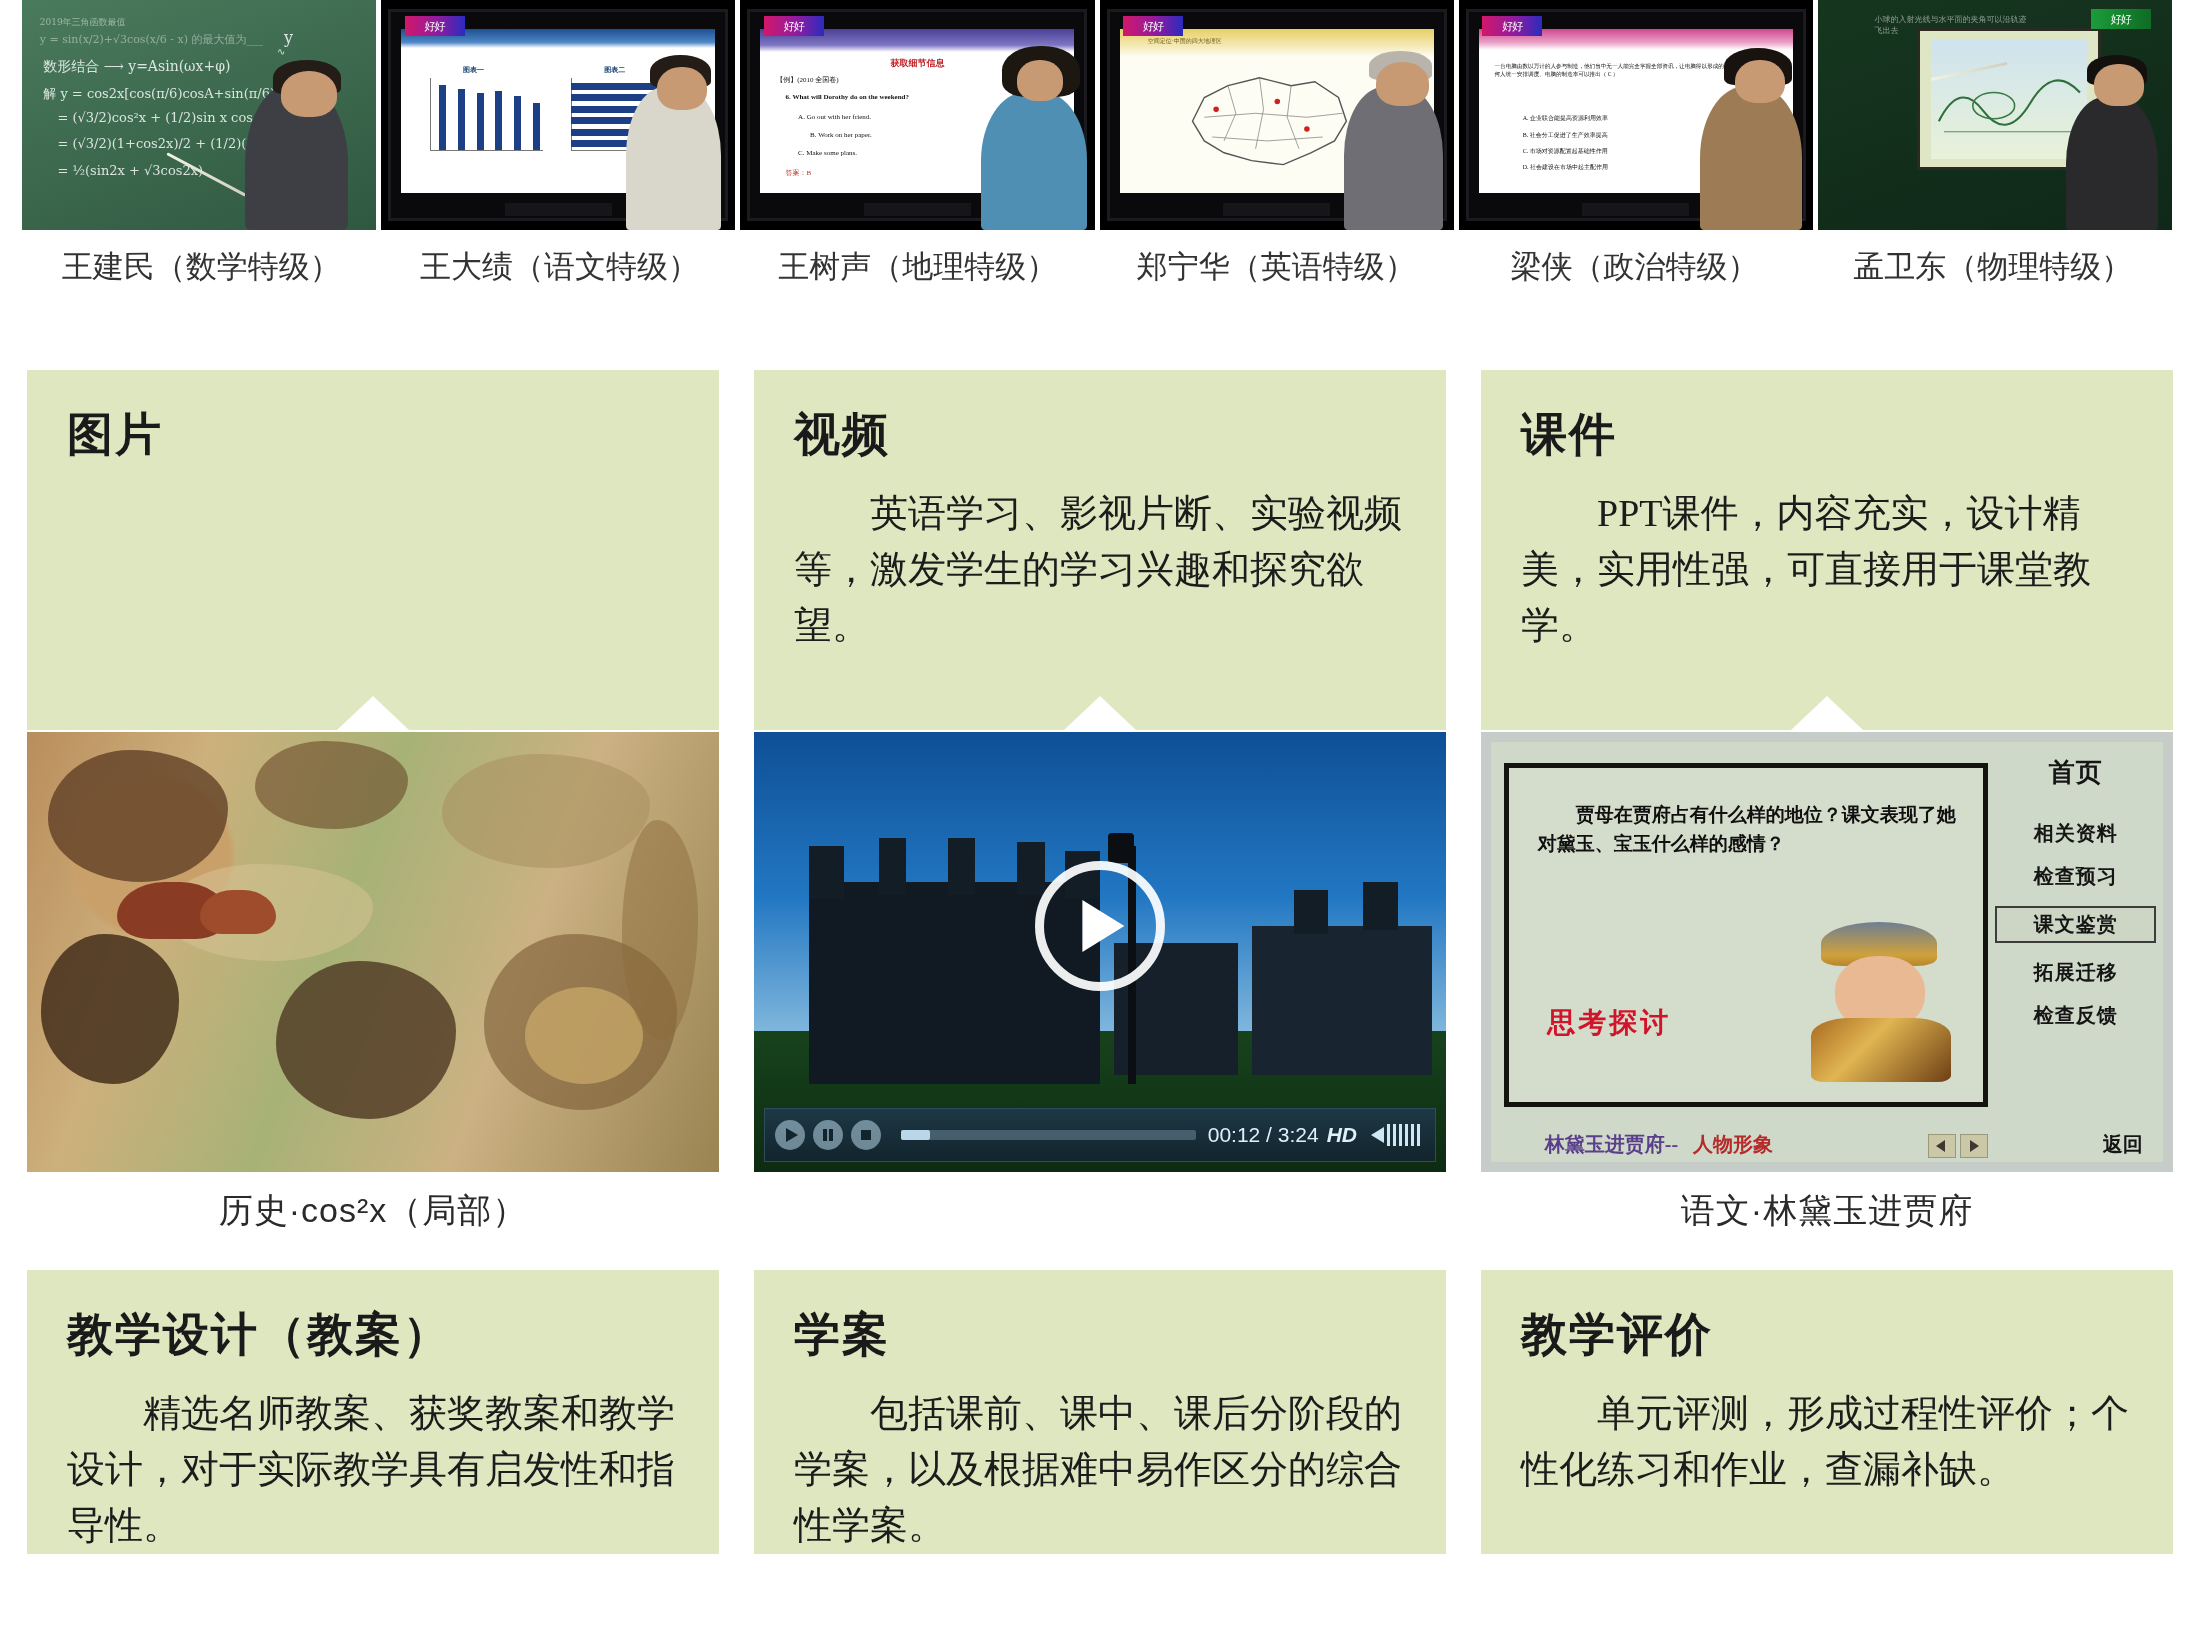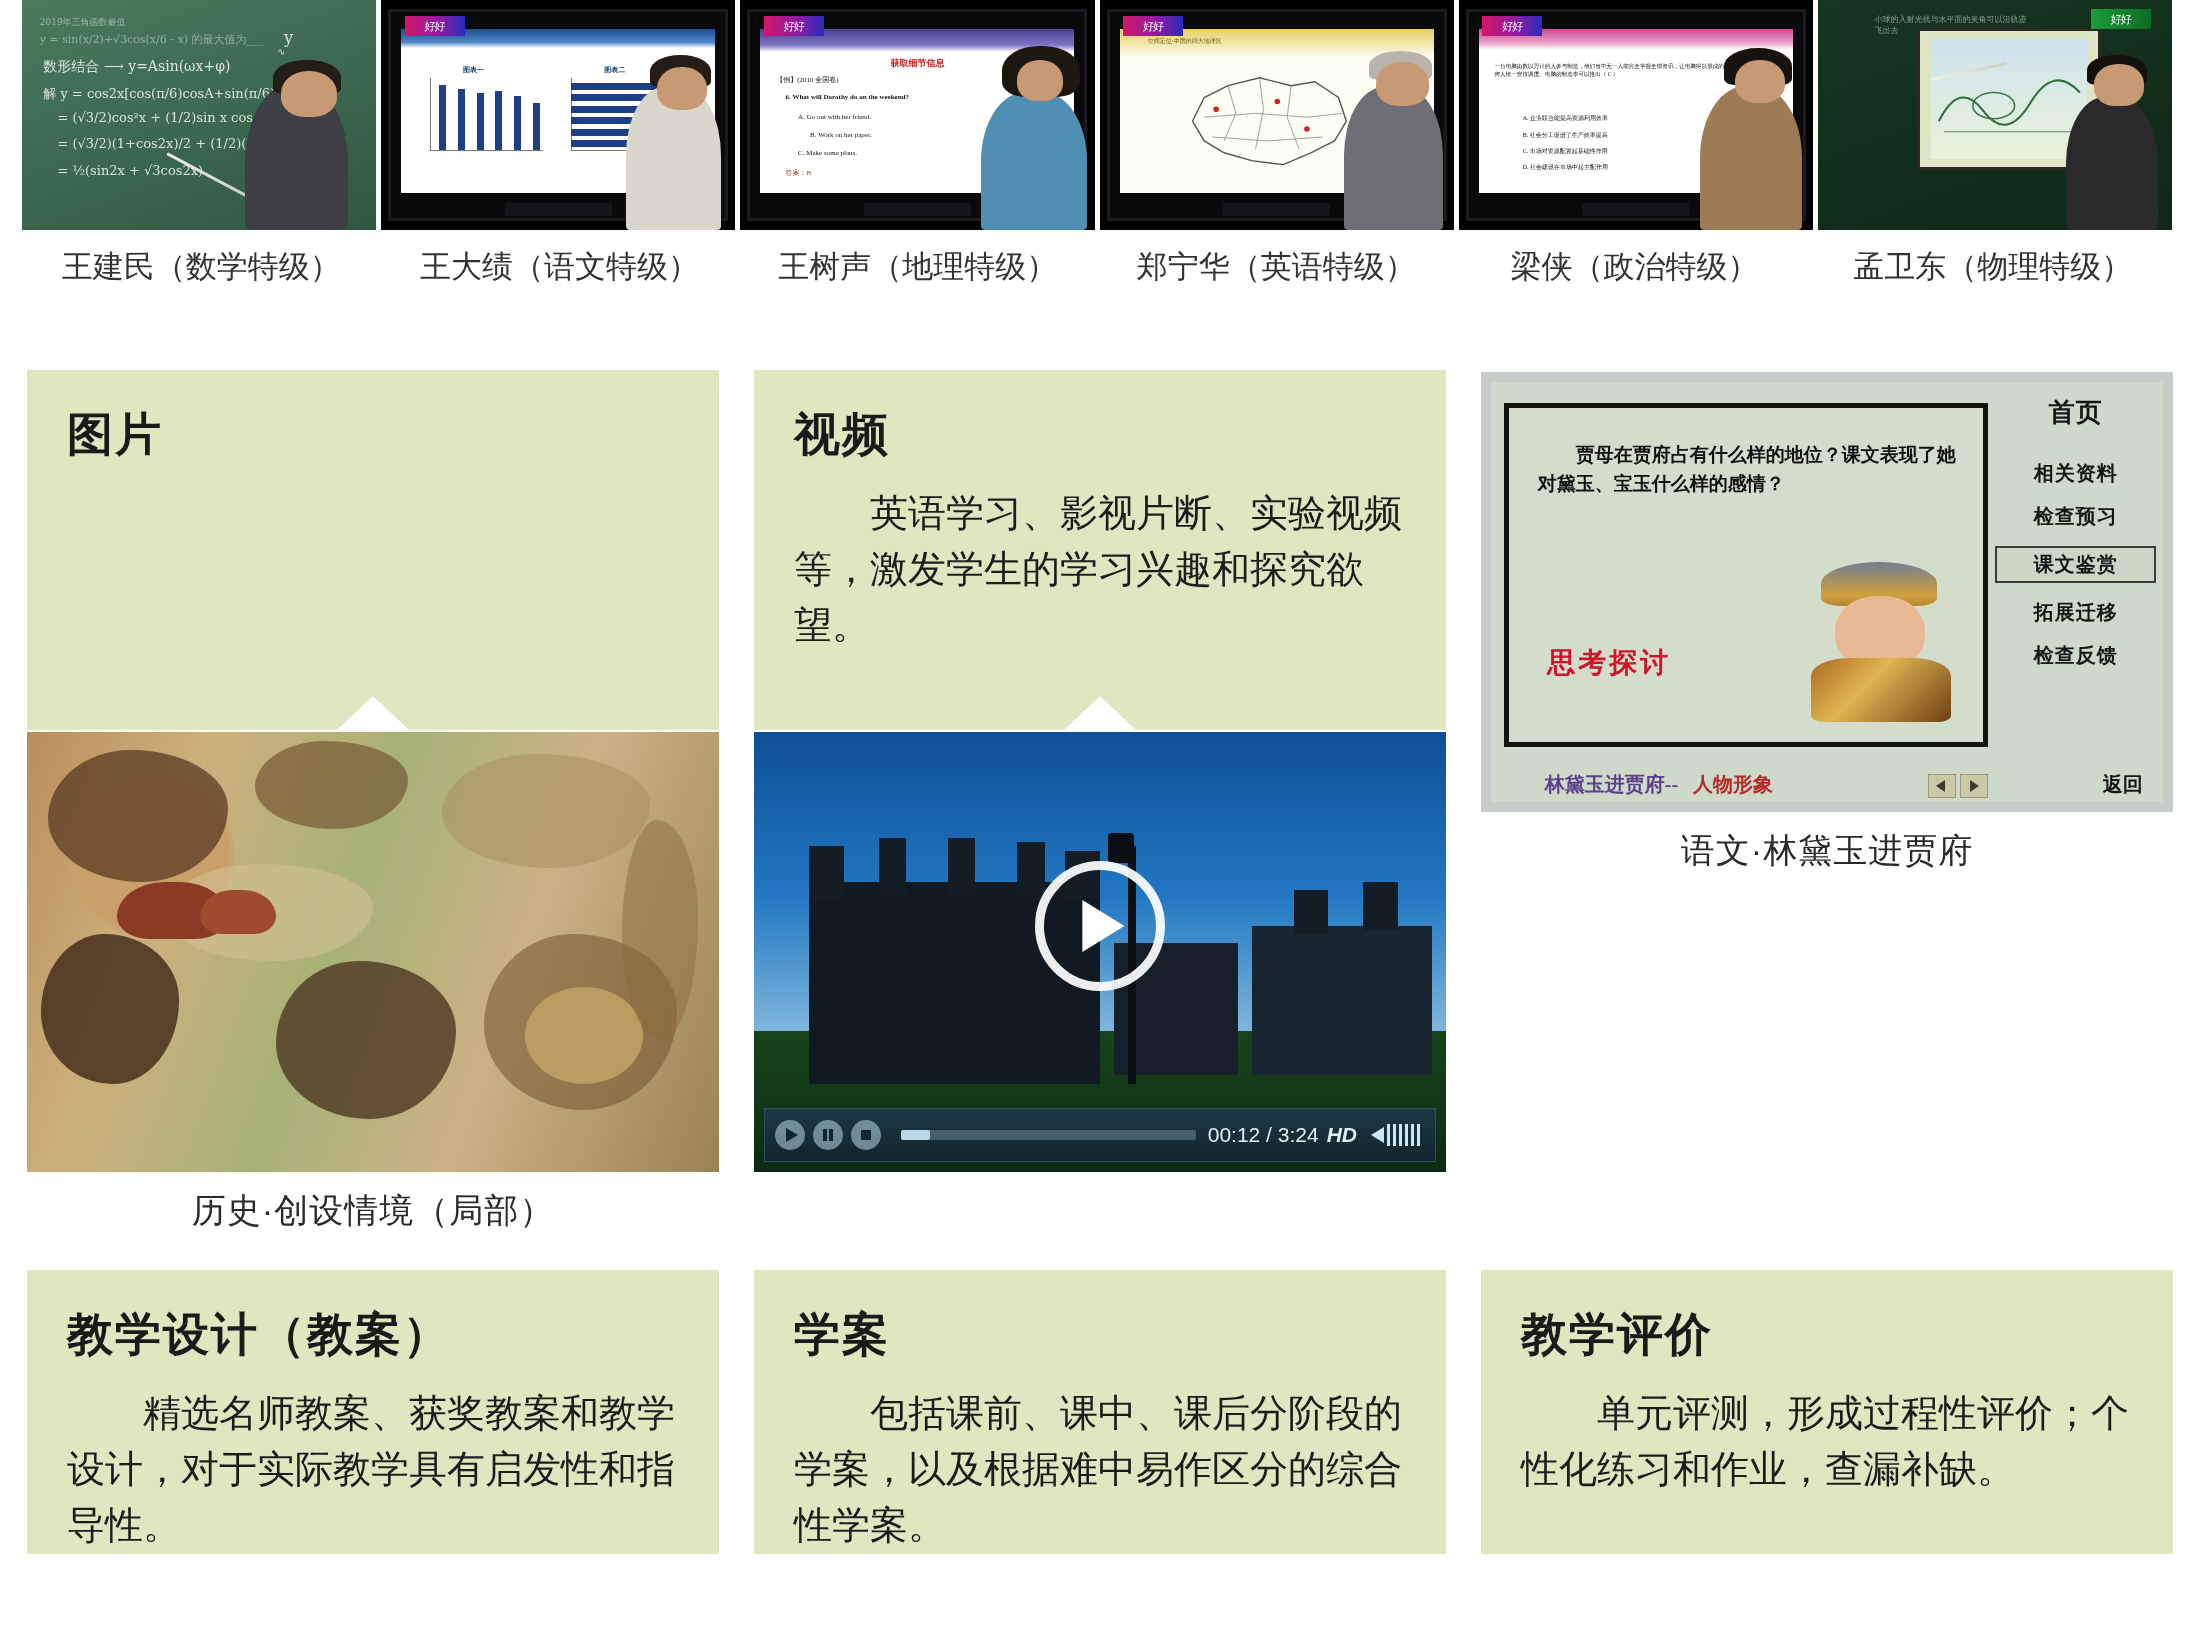--- a/index.html
+++ b/index.html
@@ -306,21 +306,21 @@
           <div class="blot" style="left:60%;top:5%;width:30%;height:26%;background:#a88f5e;opacity:.55;"></div>
           <div class="blot" style="left:2%;top:46%;width:20%;height:34%;background:#3f2a18;opacity:.82;"></div>
           <div class="blot" style="left:36%;top:52%;width:26%;height:36%;background:#4a3320;opacity:.78;"></div>
           <div class="blot" style="left:66%;top:46%;width:28%;height:40%;background:#7a5a33;opacity:.6;"></div>
           <div class="blot" style="left:20%;top:30%;width:30%;height:22%;background:#d6c394;opacity:.55;"></div>
           <div class="ox" style="left:13%;top:34%;width:16%;height:13%;"></div>
           <div class="ox" style="left:25%;top:36%;width:11%;height:10%;background:#9e4c2c;"></div>
           <div class="blot" style="left:72%;top:58%;width:17%;height:22%;background:#c8a868;opacity:.75;border-radius:50%;"></div>
           <div class="blot" style="left:86%;top:20%;width:11%;height:50%;background:#8c6b3c;opacity:.5;"></div>
         </div>
-        <div class="cap">历史·创设情境（局部）</div>
+        <div class="cap">历史·cos²x（局部）</div>
       </div>
 
       <div class="col">
         <div class="gcard top">
           <h3>视频</h3>
           <p>英语学习、影视片断、实验视频等，激发学生的学习兴趣和探究欲望。</p>
           <div class="notch"></div>
         </div>
 
         <div class="media">
@@ -355,20 +355,25 @@
                 <i style="left:28px;"></i>
               <i style="left:34px;"></i>
                 <i style="left:40px;"></i>
                 <i style="left:46px;"></i>
             </span>
           </div>
         </div>
       </div>
 
       <div class="col">
+        <div class="gcard top">
+          <h3>课件</h3>
+          <p>PPT课件，内容充实，设计精美，实用性强，可直接用于课堂教学。</p>
+          <div class="notch"></div>
+        </div>
 
         <div class="media">
           <div class="pptframe">
             <div class="pptinner">
               <div class="pptmain">
                 <div class="pptq">贾母在贾府占有什么样的地位？课文表现了她对黛玉、宝玉什么样的感情？</div>
                 <div class="pptred">思考探讨</div>
                 <div class="pptface">
                   <span class="hat"></span>
                     <span class="fc"></span>

